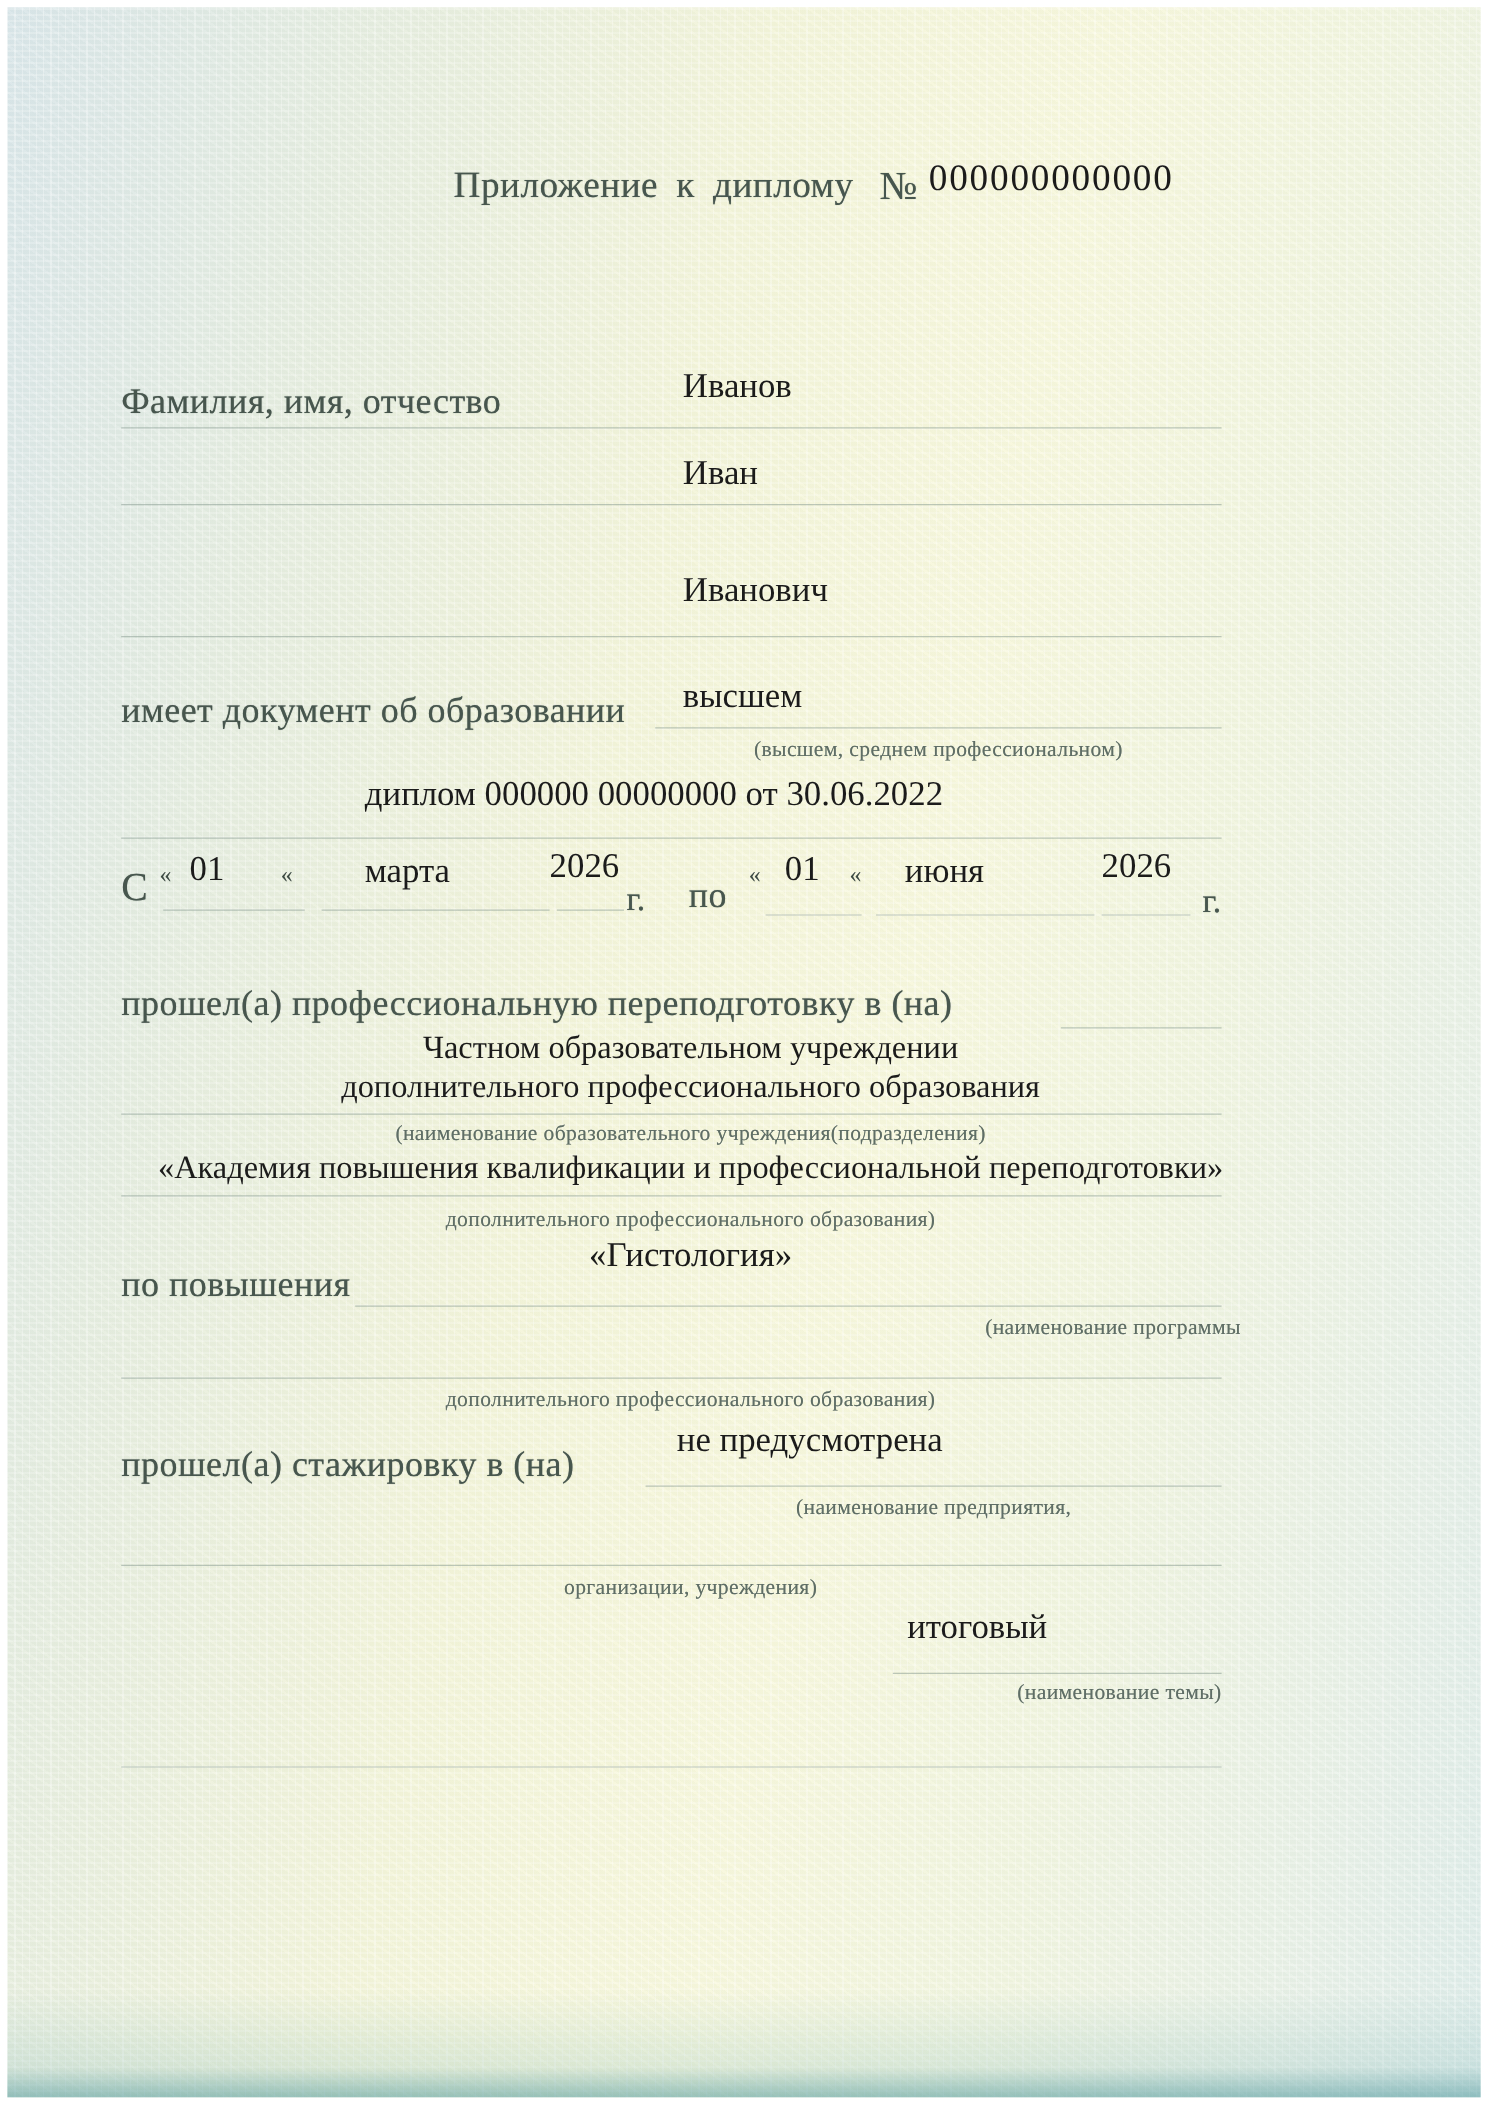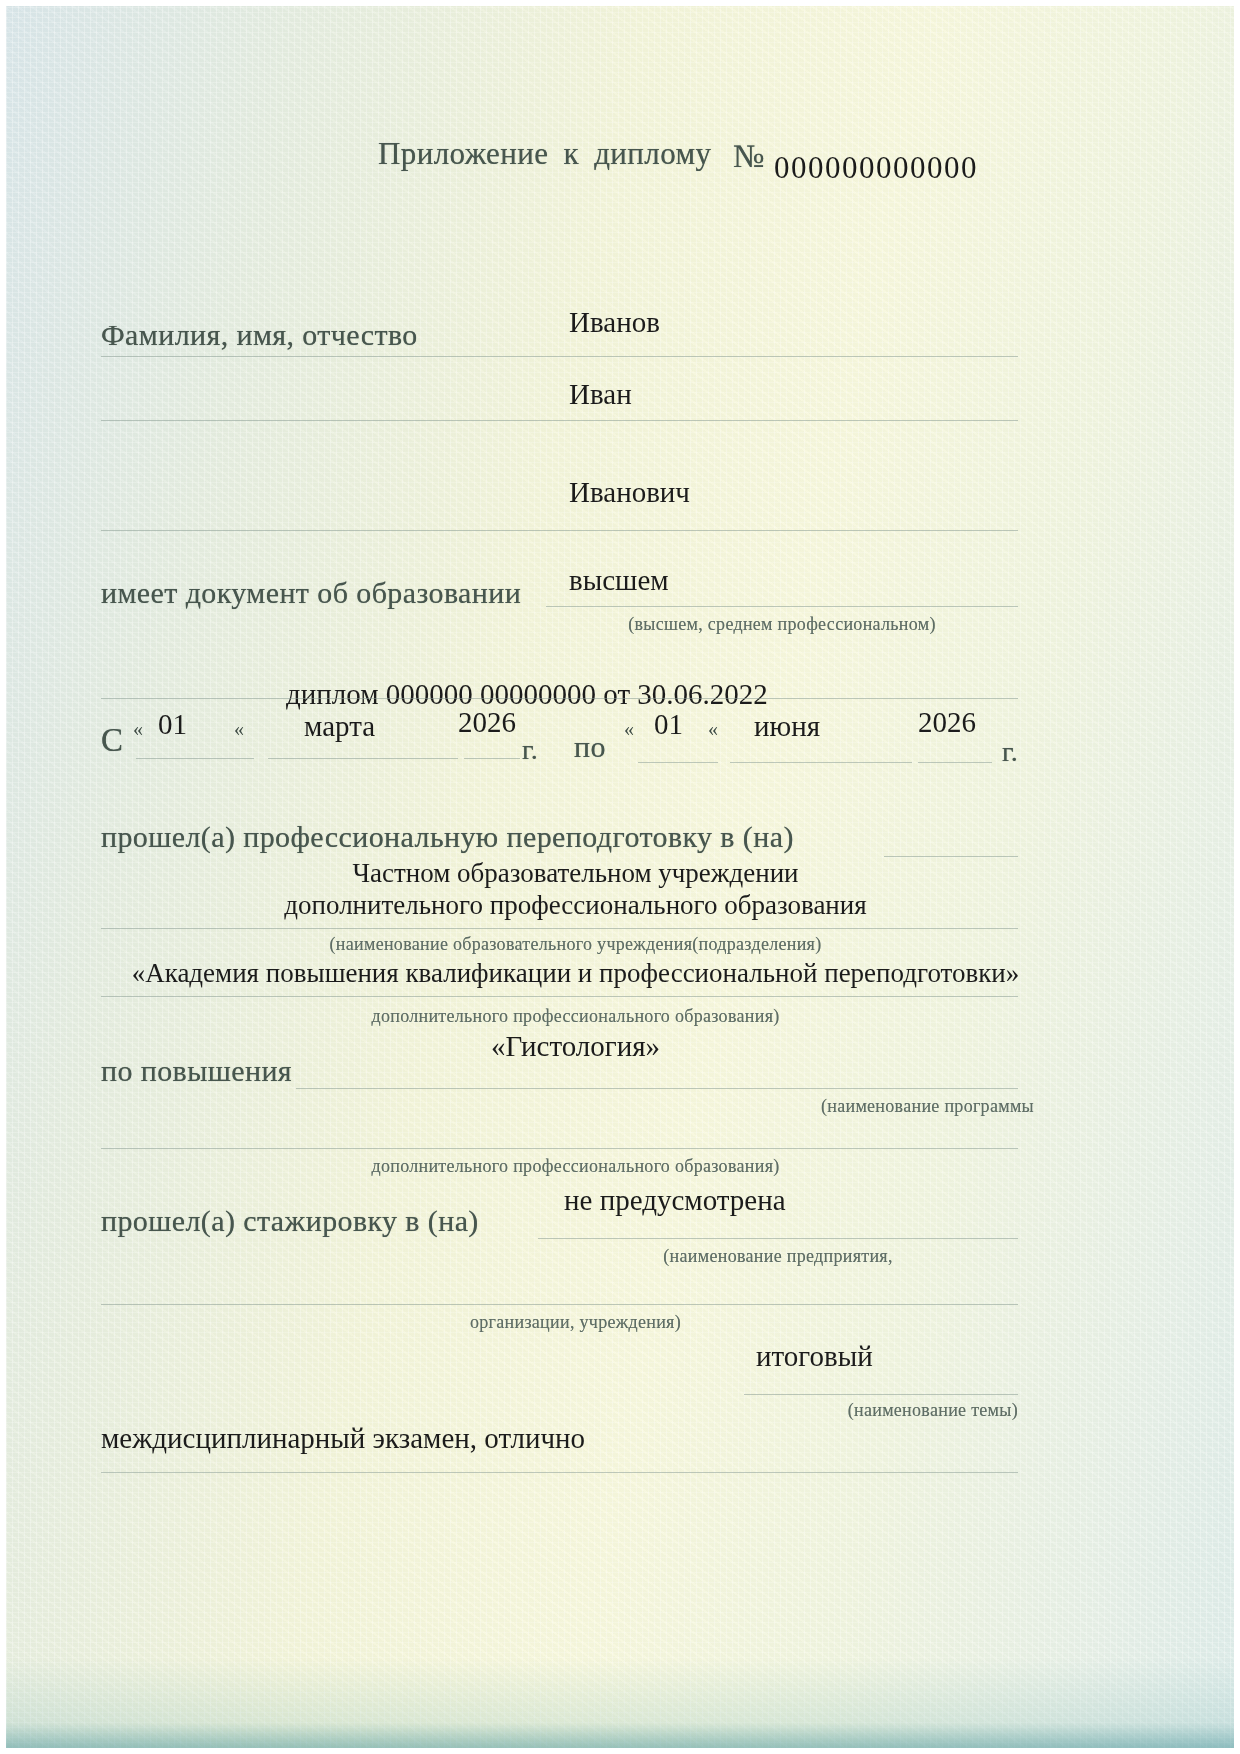--- a/index.html
+++ b/index.html
@@ -27,38 +27,38 @@
   .title{font-size:31px;word-spacing:7px;}
   .num{font-size:31px;letter-spacing:1.5px;}
 </style>
 </head>
 <body>
 
 <div class="page">
 
   <div class="abs lbl title" style="left:372px;top:130px;">Приложение  к  диплому</div>
   <div class="abs lbl" style="left:727px;top:132px;font-size:33px;">№</div>
-  <div class="abs val num" style="left:768px;top:124px;margin-top:20px;">000000000000</div>
+  <div class="abs val num" style="left:768px;top:124px;">000000000000</div>
 
   <div class="abs lbl" style="left:95px;top:312px;">Фамилия, имя, отчество</div>
   <div class="abs val" style="left:563px;top:300px;">Иванов</div>
   <div class="rule" style="left:95px;top:350px;width:917px;"></div>
 
   <div class="abs val" style="left:563px;top:372px;">Иван</div>
   <div class="rule" style="left:95px;top:414px;width:917px;"></div>
 
   <div class="abs val" style="left:563px;top:470px;">Иванович</div>
   <div class="rule" style="left:95px;top:524px;width:917px;"></div>
 
   <div class="abs lbl" style="left:95px;top:570px;">имеет документ об образовании</div>
   <div class="abs val" style="left:563px;top:558px;">высшем</div>
   <div class="rule" style="left:540px;top:600px;width:472px;"></div>
   <div class="abs hint" style="left:540px;top:608px;width:472px;text-align:center;">(высшем, среднем профессиональном)</div>
 
-  <div class="abs val" style="left:280px;top:640px;margin-top:32px;">диплом 000000 00000000 от 30.06.2022</div>
+  <div class="abs val" style="left:298px;top:640px;">диплом 000000 00000000 от 30.06.2022</div>
   <div class="rule" style="left:95px;top:692px;width:917px;"></div>
 
   <div class="abs lbl" style="left:95px;top:716px;font-size:33px;">С</div>
   <div class="abs q" style="left:127px;top:712px;">«</div>
   <div class="abs val" style="left:152px;top:702px;">01</div>
   <div class="abs q" style="left:228px;top:712px;">«</div>
   <div class="abs val" style="left:298px;top:704px;">марта</div>
   <div class="abs val" style="left:452px;top:700px;">2026</div>
   <div class="abs lbl" style="left:516px;top:728px;font-size:28px;">г.</div>
   <div class="abs lbl" style="left:568px;top:724px;">по</div>
@@ -95,16 +95,15 @@
   <div class="abs val" style="left:558px;top:1178px;">не предусмотрена</div>
   <div class="abs lbl" style="left:95px;top:1198px;">прошел(а) стажировку в (на)</div>
   <div class="rule" style="left:532px;top:1232px;width:480px;"></div>
   <div class="abs hint" style="left:532px;top:1240px;width:480px;text-align:center;">(наименование предприятия,</div>
   <div class="rule" style="left:95px;top:1298px;width:917px;"></div>
   <div class="abs hint ctr" style="top:1306px;">организации, учреждения)</div>
 
   <div class="abs val" style="left:750px;top:1334px;">итоговый</div>
   <div class="rule" style="left:738px;top:1388px;width:274px;"></div>
   <div class="abs hint" style="left:738px;top:1394px;width:274px;text-align:right;">(наименование темы)</div>
-  <div class="abs val" style="left:95px;top:1416px;">междисциплинарный экзамен, отлично</div>
   <div class="rule" style="left:95px;top:1466px;width:917px;"></div>
 
 </div>
 
 </body></html>

